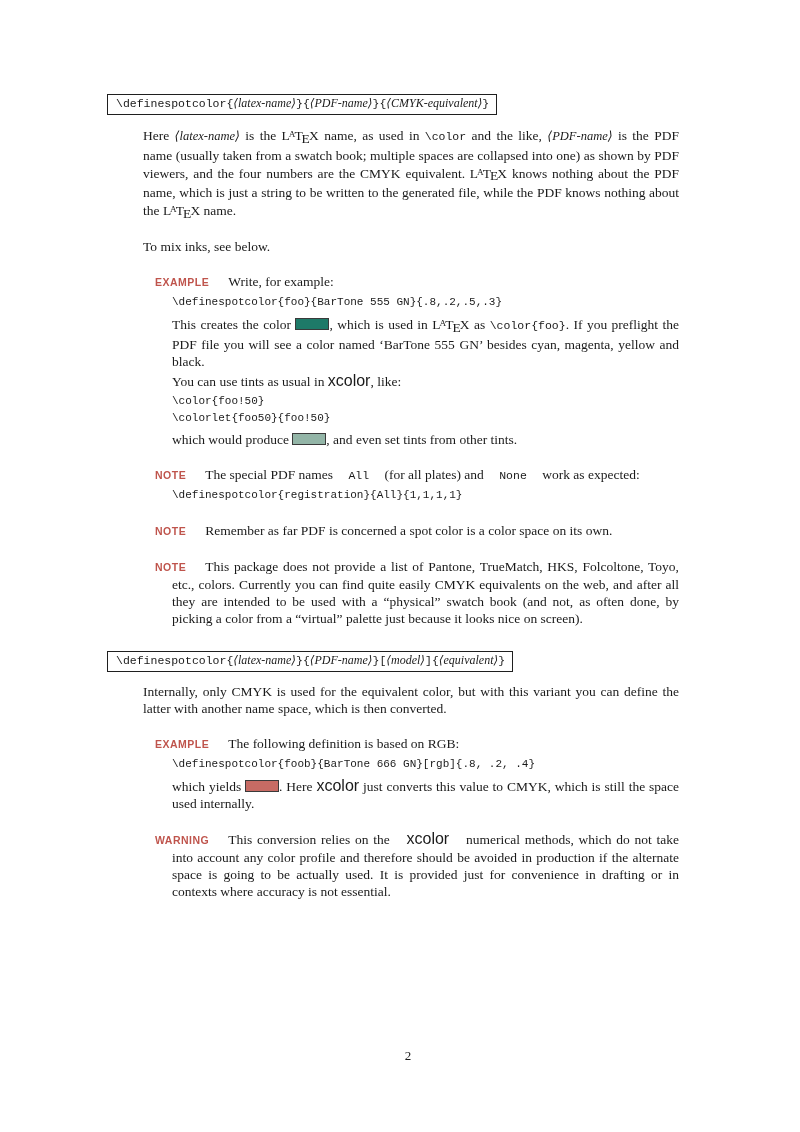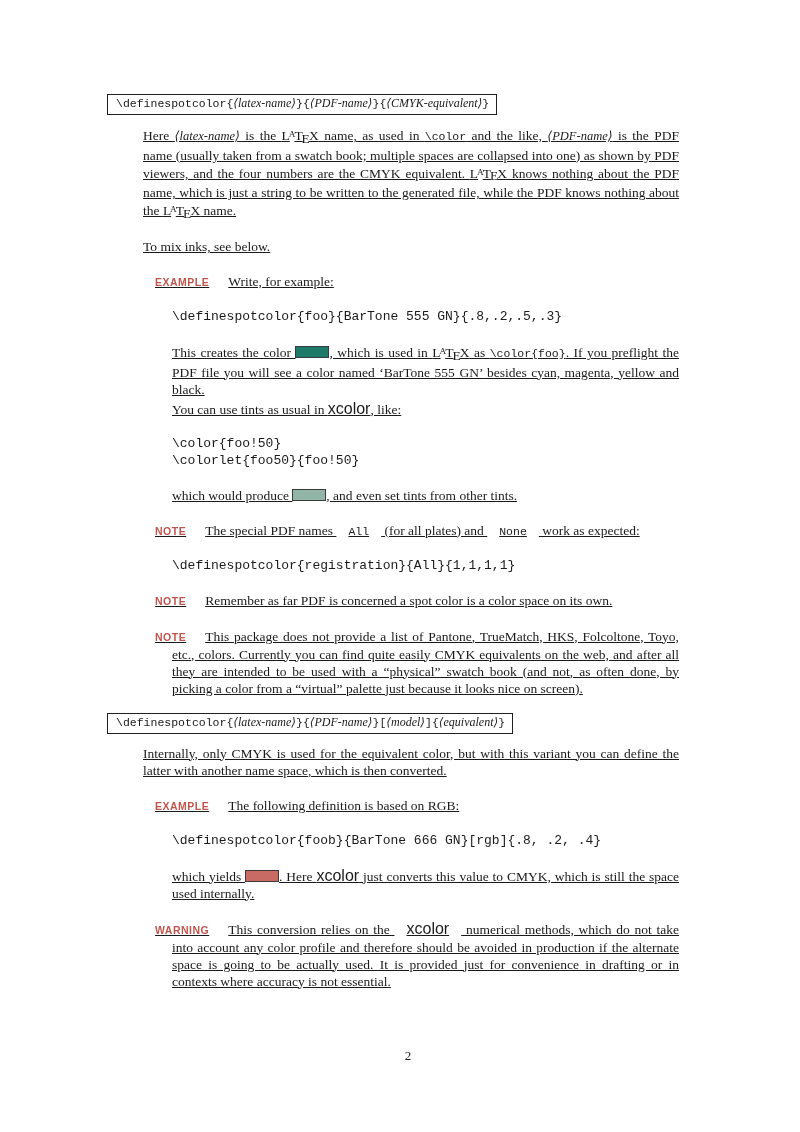--- a/index.html
+++ b/index.html
@@ -23,61 +23,60 @@
     font-family:"Liberation Serif","DejaVu Serif",serif;
     font-size:13.5px;line-height:17px;
   }
   .doc-body{
     position:absolute;top:94px;left:0;width:800px;
   }
   
   .cmdbox{
     display:inline-block;
     margin-left:107px;
-    margin-top:16px;
+    margin-top:24px;
     border:1px solid var(--box-border);
     padding:1px 7px 2px 8px;
     font-family:"Liberation Mono","DejaVu Sans Mono",monospace;
     font-size:11px;line-height:15px;
     white-space:nowrap;
   }
   .cmdbox:first-child{margin-top:0;}
   .cmdbox + .para{margin-top:11px;}
   
   .para{
     margin-top:16px;
     text-align:justify;
-    text-decoration:underline;
   }
   .para + .para{margin-top:16px;}
   .para.tight{margin-top:2px;}
   .para.indent1{margin-left:143px;width:536px;}
   .para.indent2{margin-left:172px;width:507px;}
-  .codeblock + .para{margin-top:18px;}
+  .codeblock + .para{margin-top:4px;}
   
   .para.labeled{
     margin-top:18px;
     margin-left:172px;width:507px;
     text-indent:-29px;
   }
   .para.labeled > *{text-indent:0;padding-left:12px;}
   .label{
     font-family:"Liberation Sans","DejaVu Sans",sans-serif;
     font-weight:bold;
     font-size:10.5px;
     letter-spacing:0.5px;
     color:var(--label-red);
     margin-right:7px;
   }
   
   .codeblock{
-    margin-top:17px;
+    margin-top:3px;
     margin-left:172px;
     font-family:"Liberation Mono","DejaVu Sans Mono",monospace;
-    font-size:13px;line-height:17px;
+    font-size:11px;line-height:17px;
     white-space:pre;
   }
   
   .seg-code{
     font-family:"Liberation Mono","DejaVu Sans Mono",monospace;
     font-size:11.5px;
   }
   .seg-sans{
     font-family:"Liberation Sans","DejaVu Sans",sans-serif;
     font-size:16px;

